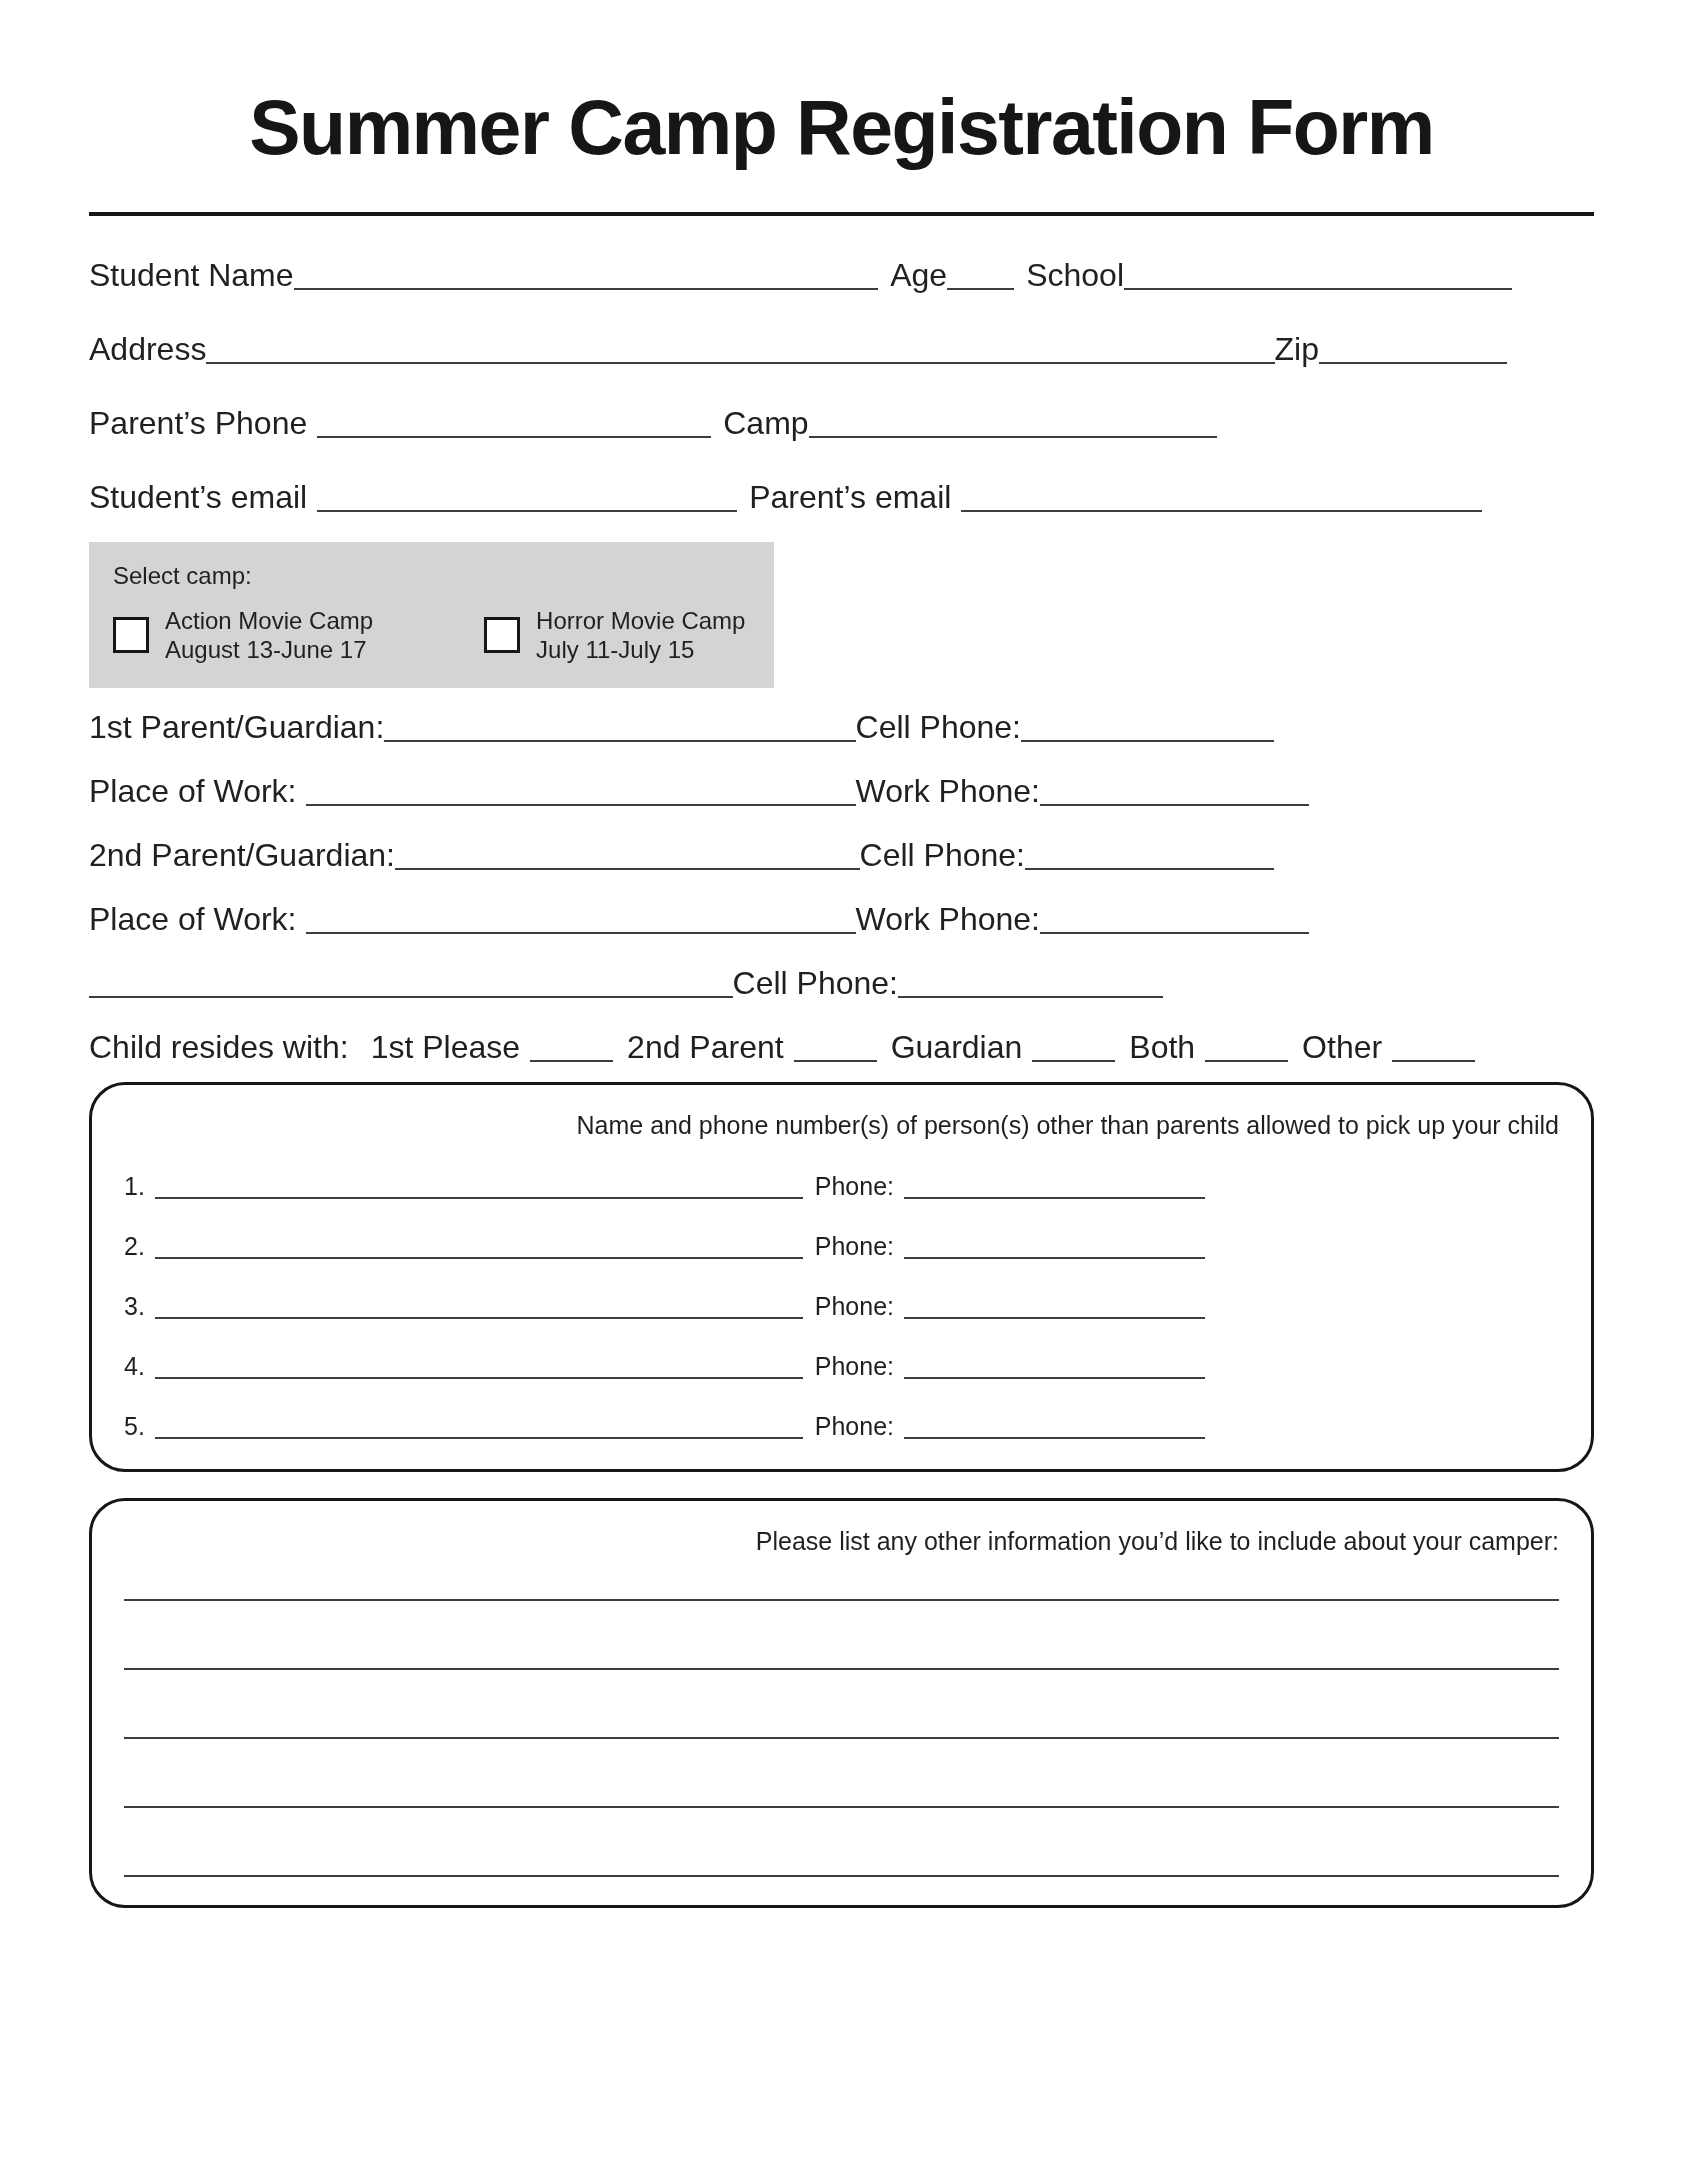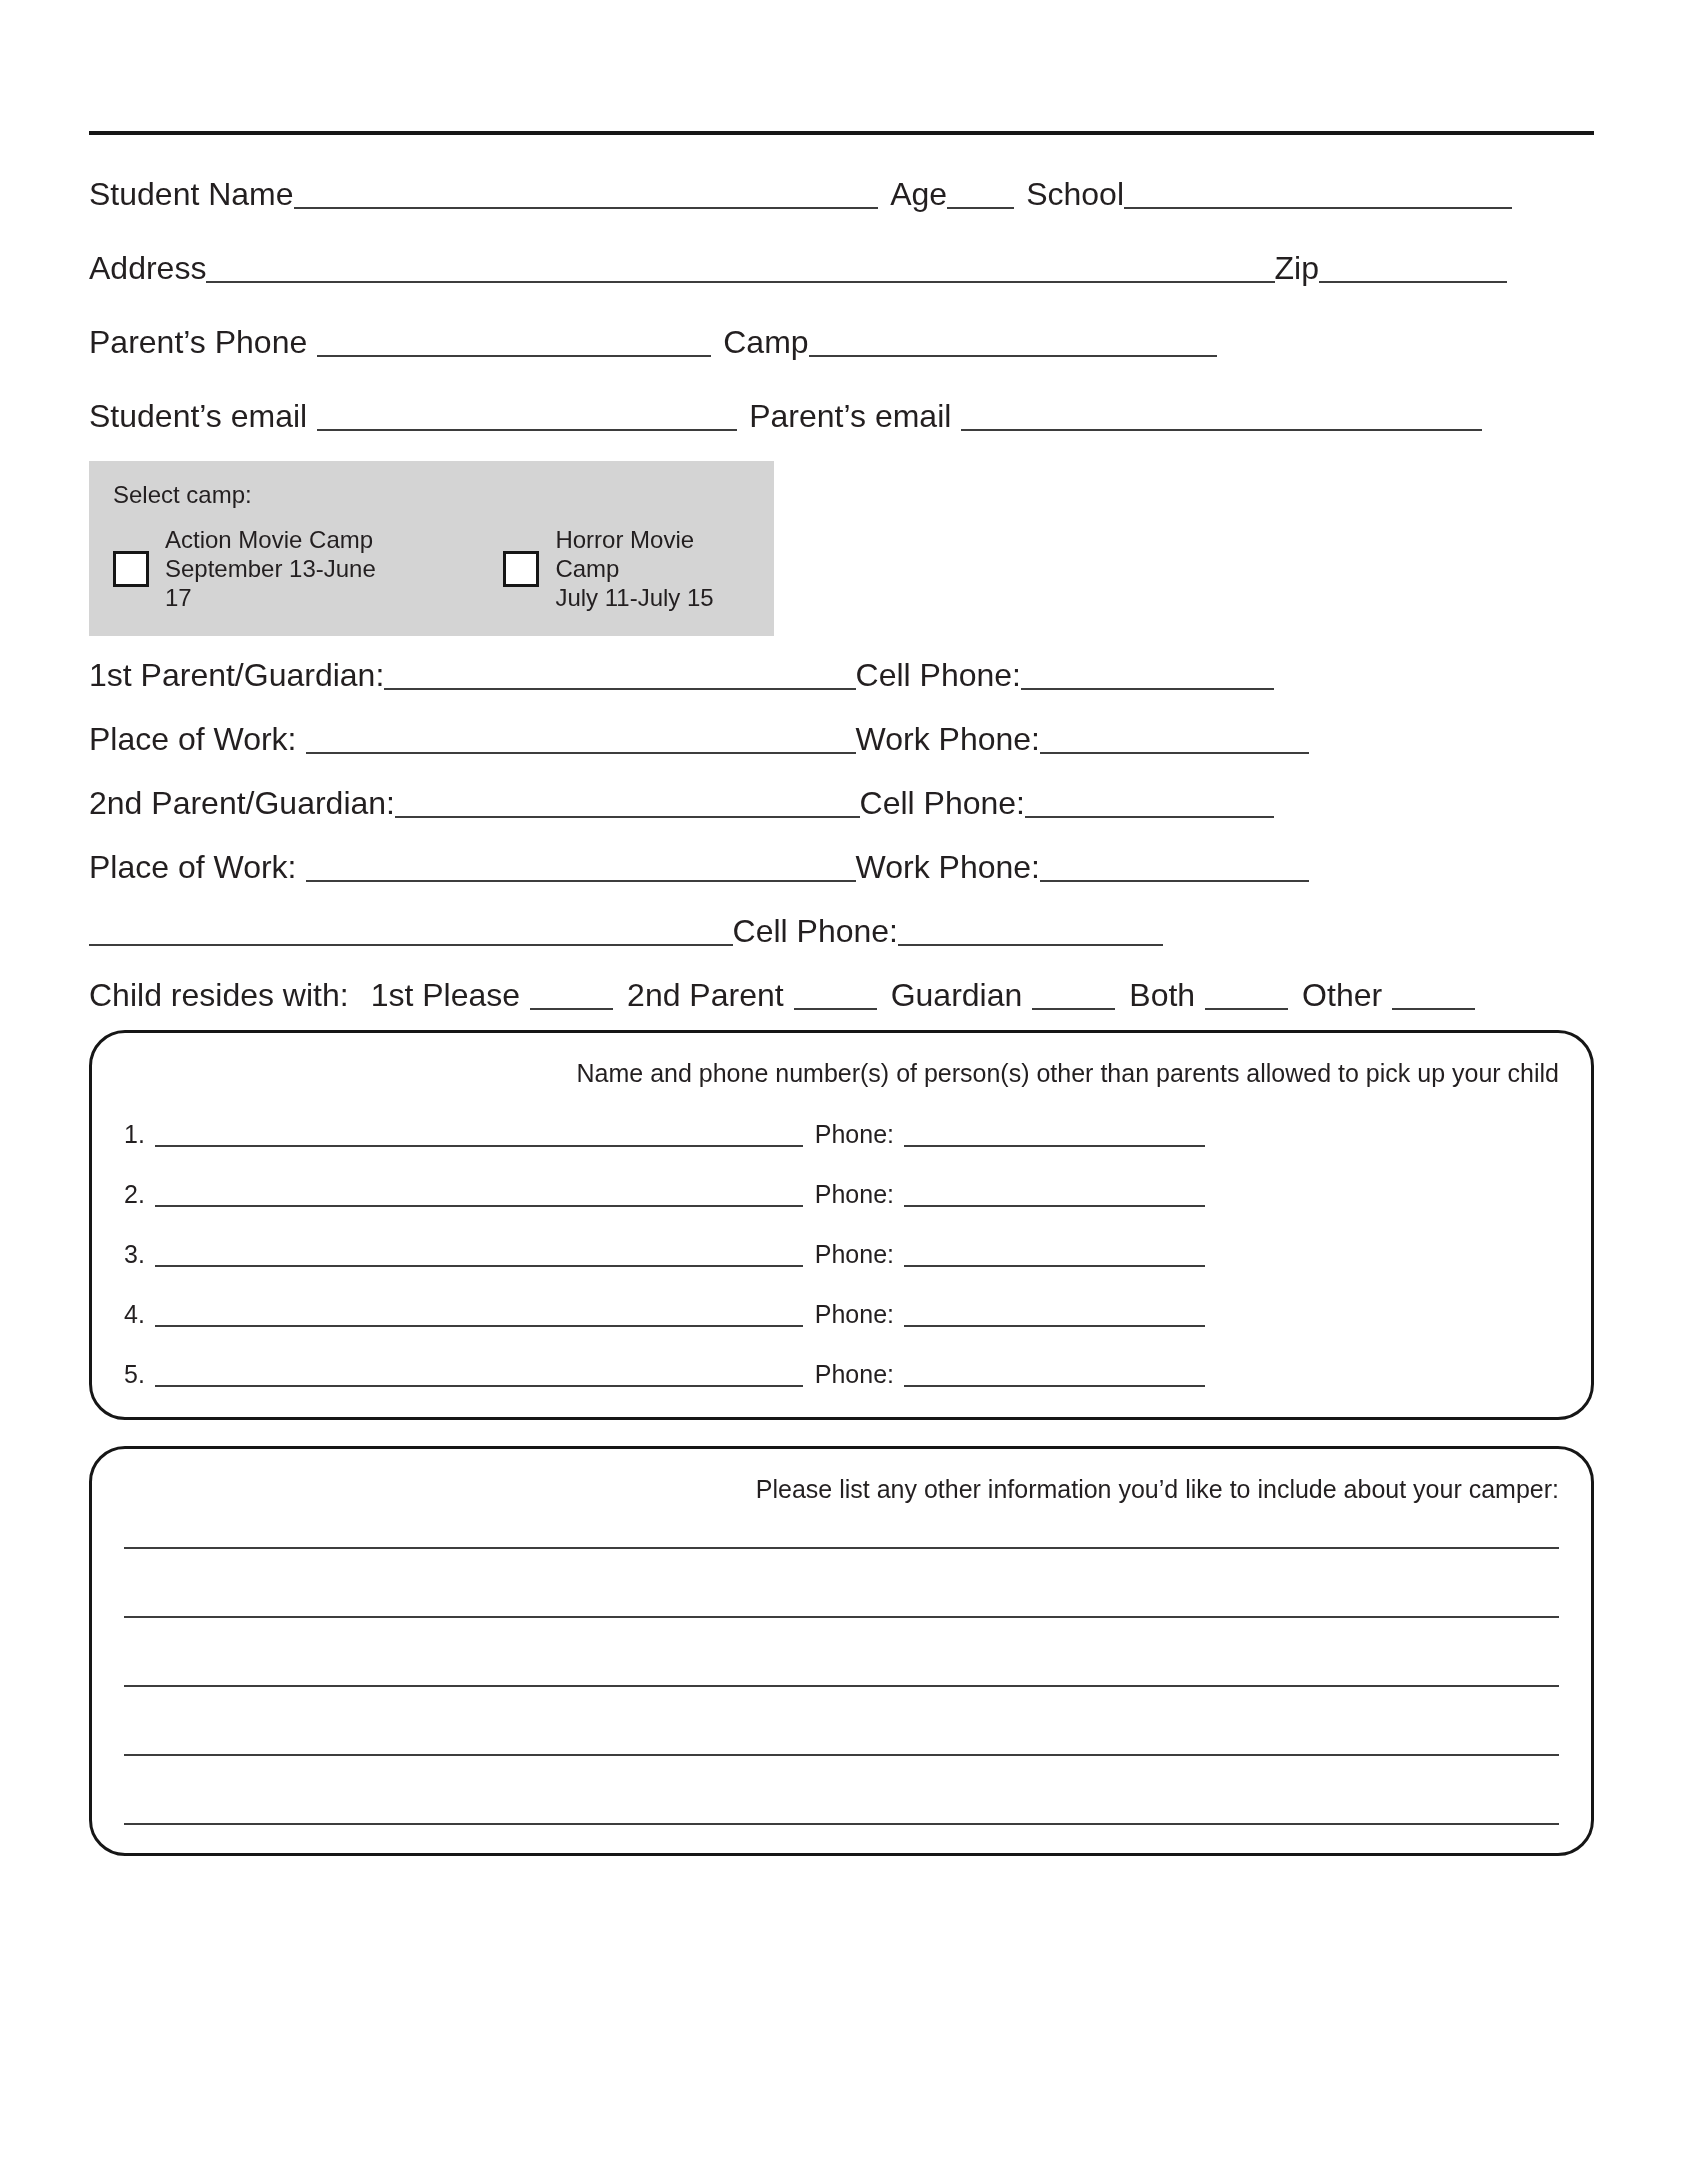--- a/index.html
+++ b/index.html
@@ -99,20 +99,21 @@
     border-bottom: 2px solid #3d3d3d;
     margin-top: 67px;
   }
   .writing-line.first { margin-top: 42px; }
 </style>
 </head>
 <body>
 
 <div class="page">
 
+  <h1 class="title">Summer Camp Registration Form</h1>
   <div class="title-rule"></div>
 
   <div class="form-row" style="width:1423px">
     <span class="lbl">Student Name</span>
     <span class="blank grow"></span>
     <span class="lbl ml">Age</span>
     <span class="blank" style="width:67px"></span>
     <span class="lbl ml">School</span>
     <span class="blank" style="width:388px"></span>
   </div>
@@ -138,21 +139,21 @@
     <span class="blank grow"></span>
   </div>
 
   <div class="camp-box">
     <div class="camp-box-label">Select camp:</div>
     <div class="camp-options">
       <div class="camp-option">
         <span class="checkbox"></span>
         <span class="camp-option-text">
           <span class="camp-name">Action Movie Camp</span>
-          <span class="camp-dates">September 13-June 17</span>
+          <span class="camp-dates">August 13-June 17</span>
         </span>
       </div>
       <div class="camp-option">
         <span class="checkbox"></span>
         <span class="camp-option-text">
           <span class="camp-name">Horror Movie Camp</span>
           <span class="camp-dates">July 11-July 15</span>
         </span>
       </div>
     </div>

